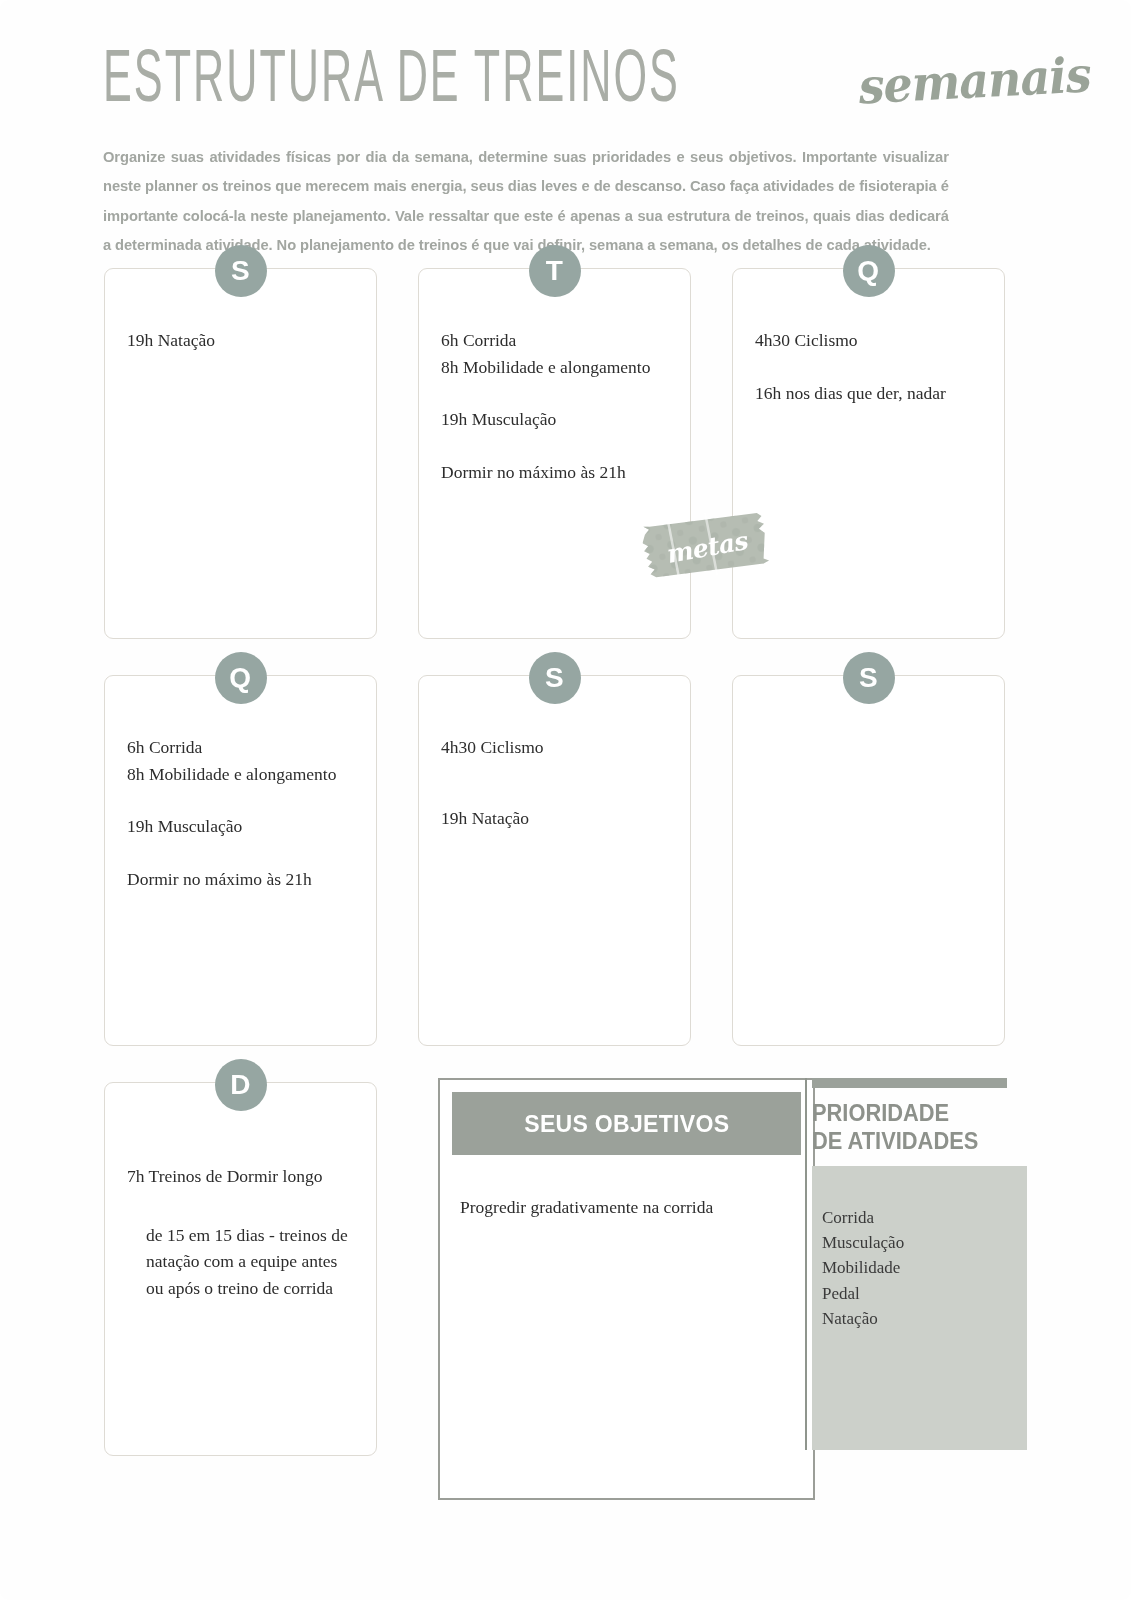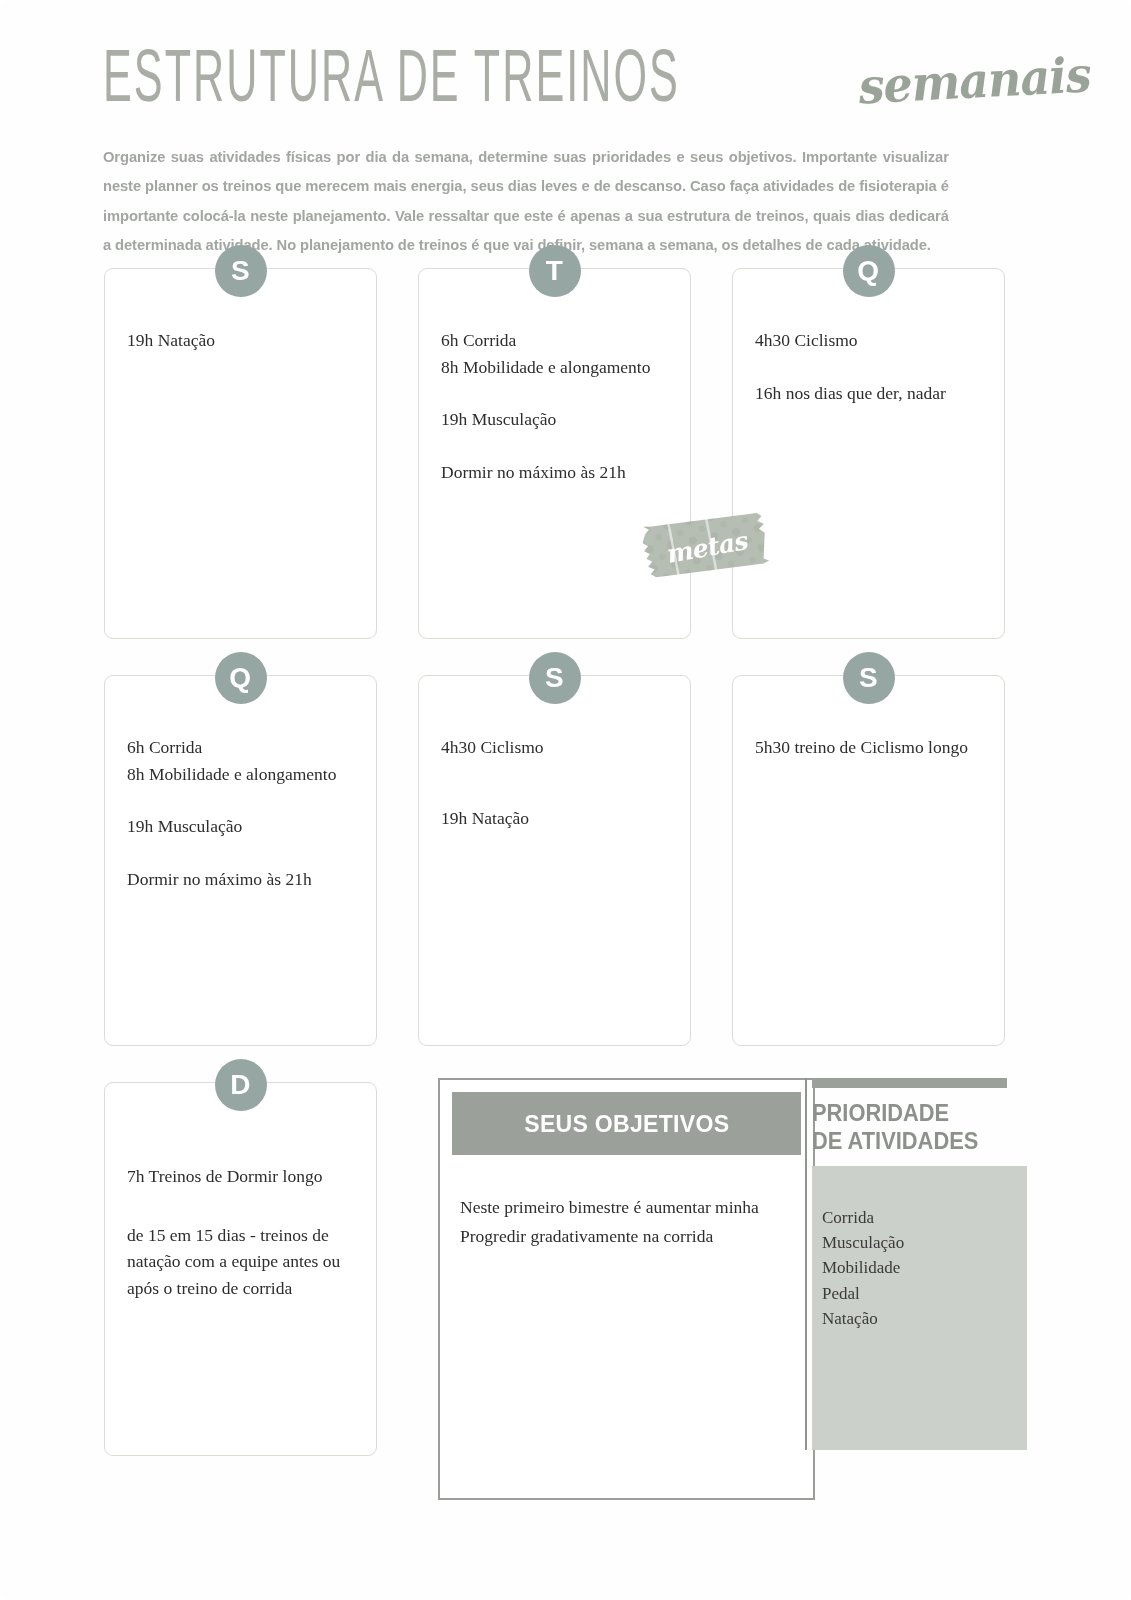--- a/index.html
+++ b/index.html
@@ -118,21 +118,21 @@
   .card-body {
     padding: 58px 20px 0 22px;
     font-family: "Liberation Serif", serif;
     font-size: 17.5px;
     color: #2d2d2d;
     line-height: 1.52;
   }
   .card-body .blk { margin-bottom: 26px; }
   .card-body .blk:last-child { margin-bottom: 0; }
   .card-body .ln { display: block; white-space: nowrap; }
-  .card-body .wrapln { display: block; white-space: normal; }
+  .card-body .wrapln { display: block; white-space: normal; margin-left: 19px; }
 
   
   .metas-sticker {
     position: absolute;
     left: 644px;
     top: 513px;
     width: 126px;
     height: 64px;
     transform: rotate(-11deg);
     z-index: 5;
@@ -315,25 +315,20 @@
             <span class="ln">4h30 Ciclismo</span>
           </div>
           <div class="blk" style="margin-top:44px">
             <span class="ln">19h Natação</span>
           </div>
         </div>
       </div>
 
       <div class="card">
         <div class="badge">S</div>
-        <div class="card-body">
-          <div class="blk">
-            <span class="ln">5h30 treino de Ciclismo longo</span>
-          </div>
-        </div>
       </div>
     </div>
 
     <div class="row row-3">
       <div class="card">
         <div class="badge">D</div>
         <div class="card-body">
           <div class="blk" style="padding-top:22px">
             <span class="ln">7h Treinos de Dormir longo</span>
           </div>
@@ -362,21 +357,20 @@
       <rect x="66" y="0" width="2.5" height="64" fill="#ffffff" opacity="0.5"></rect>
     </svg>
     <div class="metas-word">metas</div>
   </div>
 
   <div class="objectives">
     <div class="objectives-header">
       <span class="objectives-header-text">SEUS OBJETIVOS</span>
     </div>
     <div class="objectives-body">
-      <span class="ln">Neste primeiro bimestre é aumentar minha</span>
       <span class="ln">Progredir gradativamente na corrida</span>
     </div>
   </div>
 
   <div class="page-divider"></div>
 
   <div class="priority">
     <div class="priority-topbar"></div>
     <div class="priority-title">
       <span class="ln">PRIORIDADE</span>

